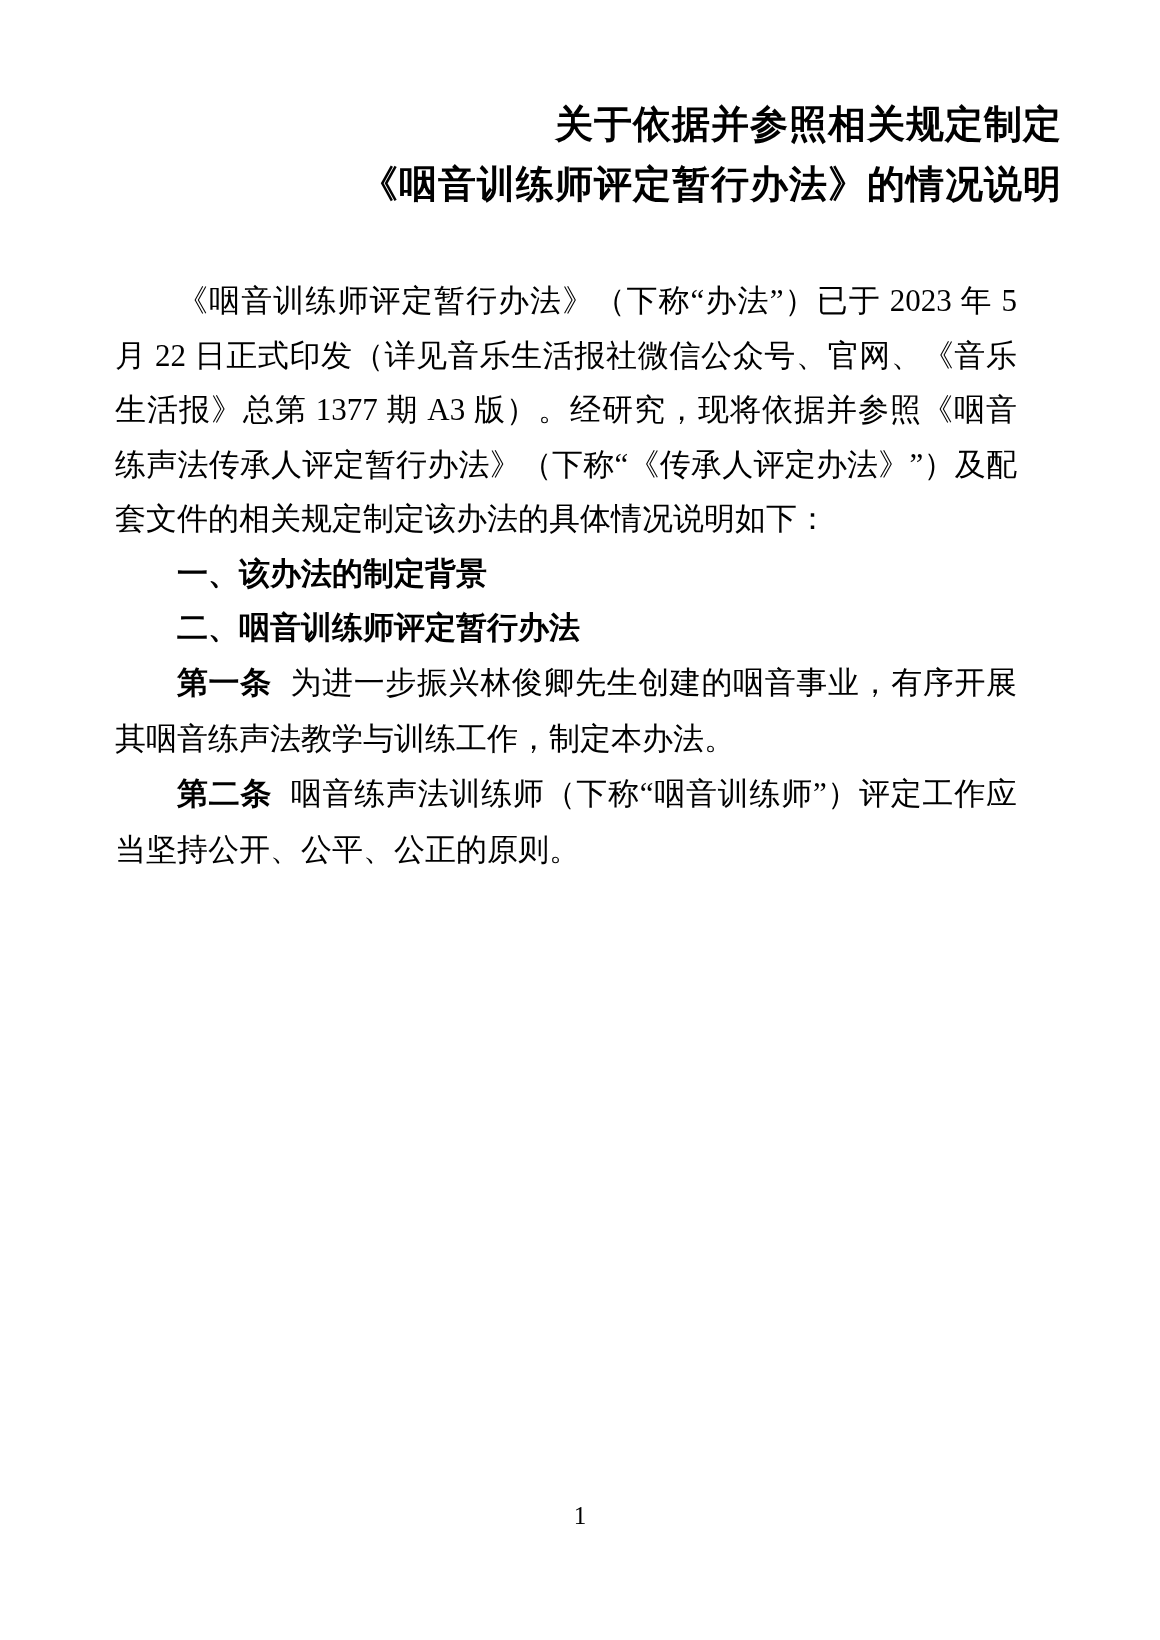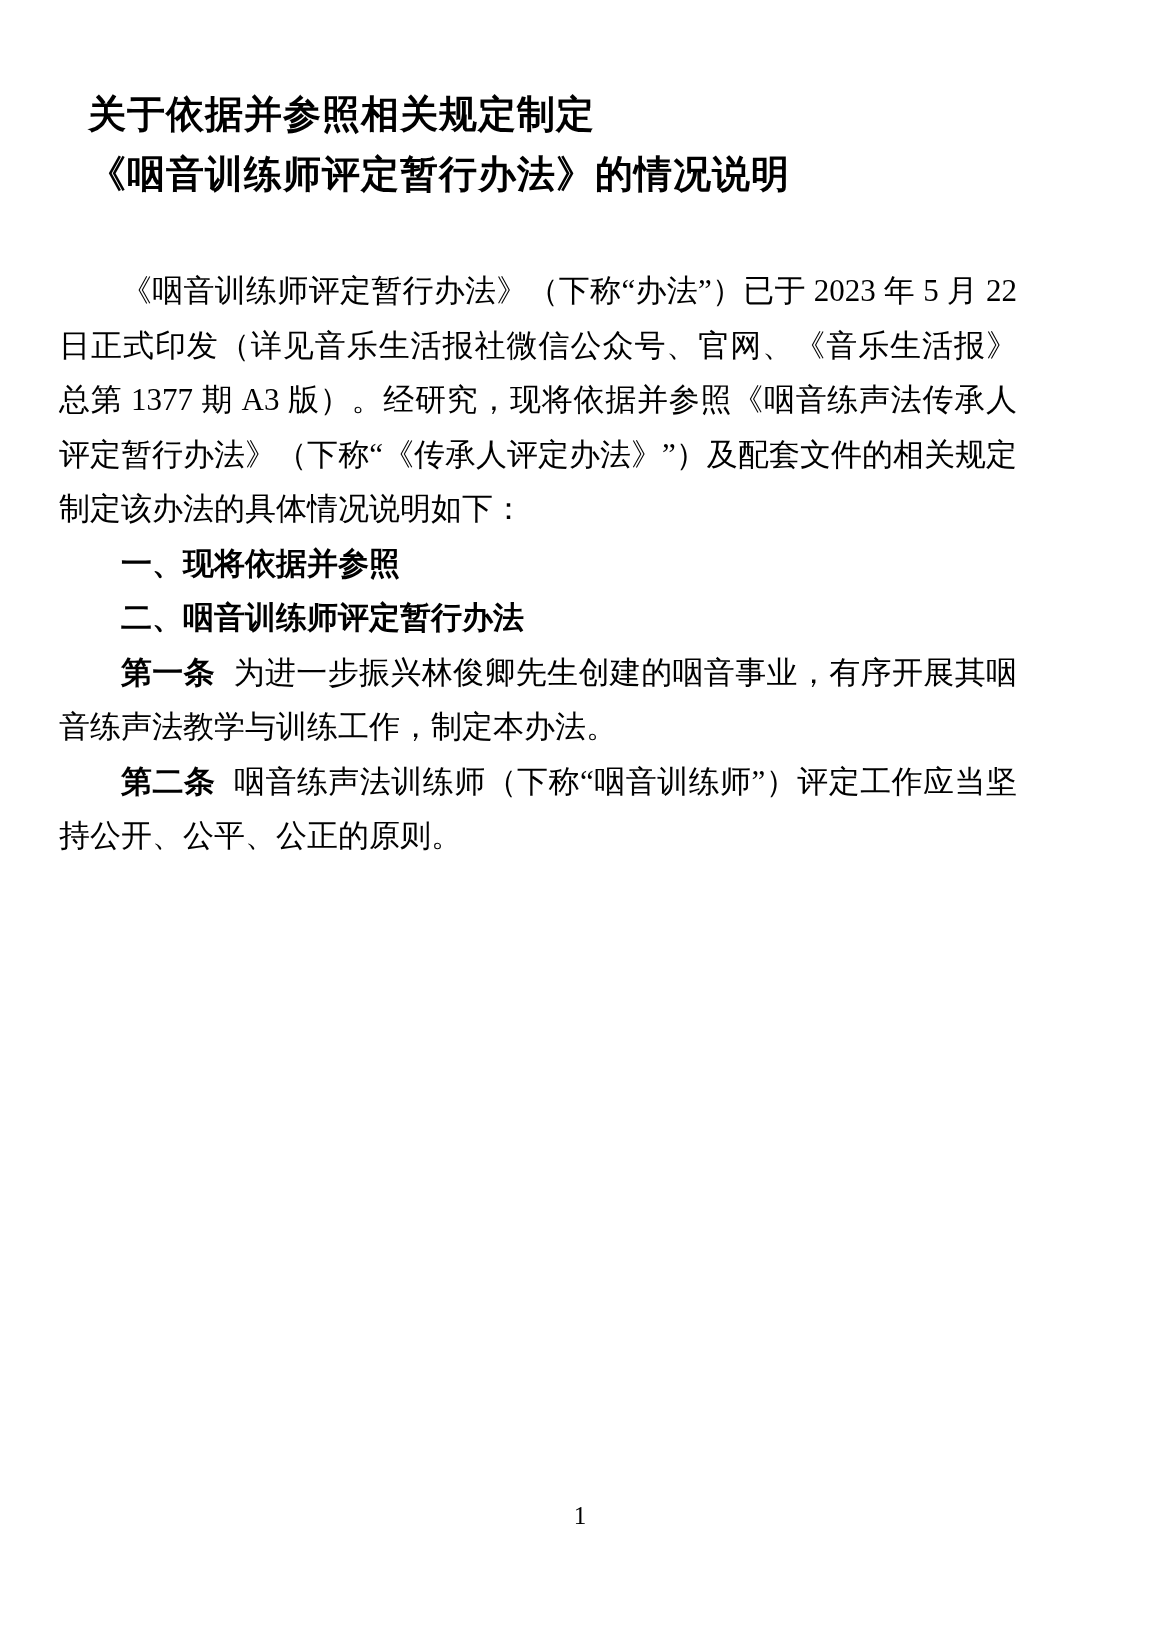--- a/index.html
+++ b/index.html
@@ -12,50 +12,50 @@
     width: 1160px;
     height: 1640px;
     margin: 0 auto;
     background: #ffffff;
     color: #000000;
     font-family: "Liberation Serif", serif;
     overflow: hidden;
     box-sizing: border-box;
   }
   .doc-title {
-    margin: 8px;
+    margin: 18px;
     padding: 76px 80px 0 80px;
-    text-align: left;
+    text-align: right;
     font-size: 38px;
     line-height: 60px;
     font-weight: bold;
     font-family: "Liberation Serif", serif;
     letter-spacing: 1px;
   }
   .doc-body {
-    margin: 60px 143px 0 59px;
+    margin: 60px 143px 0 115px;
     font-size: 31px;
     line-height: 54.5px;
     text-align: justify;
   }
   .para {
     margin: 0;
     text-indent: 2em;
   }
   .heading {
     margin: 0;
     font-size: 31px;
     line-height: 54.5px;
     font-weight: 600;
     text-indent: 2em;
     font-family: "Liberation Sans", sans-serif;
     text-align: justify;
   }
   .article-lead {
-    font-family: Liberation Serif, serif;
+    font-family: Liberation Mono, monospace;
     font-weight: 600;
     margin-right: 0.6em;
   }
   .page-footer {
     position: absolute;
     left: 0;
     bottom: 112px;
     width: 100%;
     text-align: center;
     font-size: 25px;
@@ -70,21 +70,21 @@
 
   <h1 class="doc-title">
     <span>关于依据并参照相关规定制定</span><br>
     <span>《咽音训练师评定暂行办法》的情况说明</span>
   </h1>
 
   <div class="doc-body">
 
     <p class="para">《咽音训练师评定暂行办法》（下称“办法”）已于 2023 年 5 月 22 日正式印发（详见音乐生活报社微信公众号、官网、《音乐生活报》总第 1377 期 A3 版）。经研究，现将依据并参照《咽音练声法传承人评定暂行办法》（下称“《传承人评定办法》”）及配套文件的相关规定制定该办法的具体情况说明如下：</p>
 
-    <h2 class="heading">一、现将依据并参照</h2>
+    <h2 class="heading">一、该办法的制定背景</h2>
 
     <h2 class="heading">二、咽音训练师评定暂行办法</h2>
 
 
     <p class="para"><span class="article-lead">第一条</span><span>为进一步振兴林俊卿先生创建的咽音事业，有序开展其咽音练声法教学与训练工作，制定本办法。</span></p>
 
     <p class="para"><span class="article-lead">第二条</span><span>咽音练声法训练师（下称“咽音训练师”）评定工作应当坚持公开、公平、公正的原则。</span></p>
 
   </div>
 

